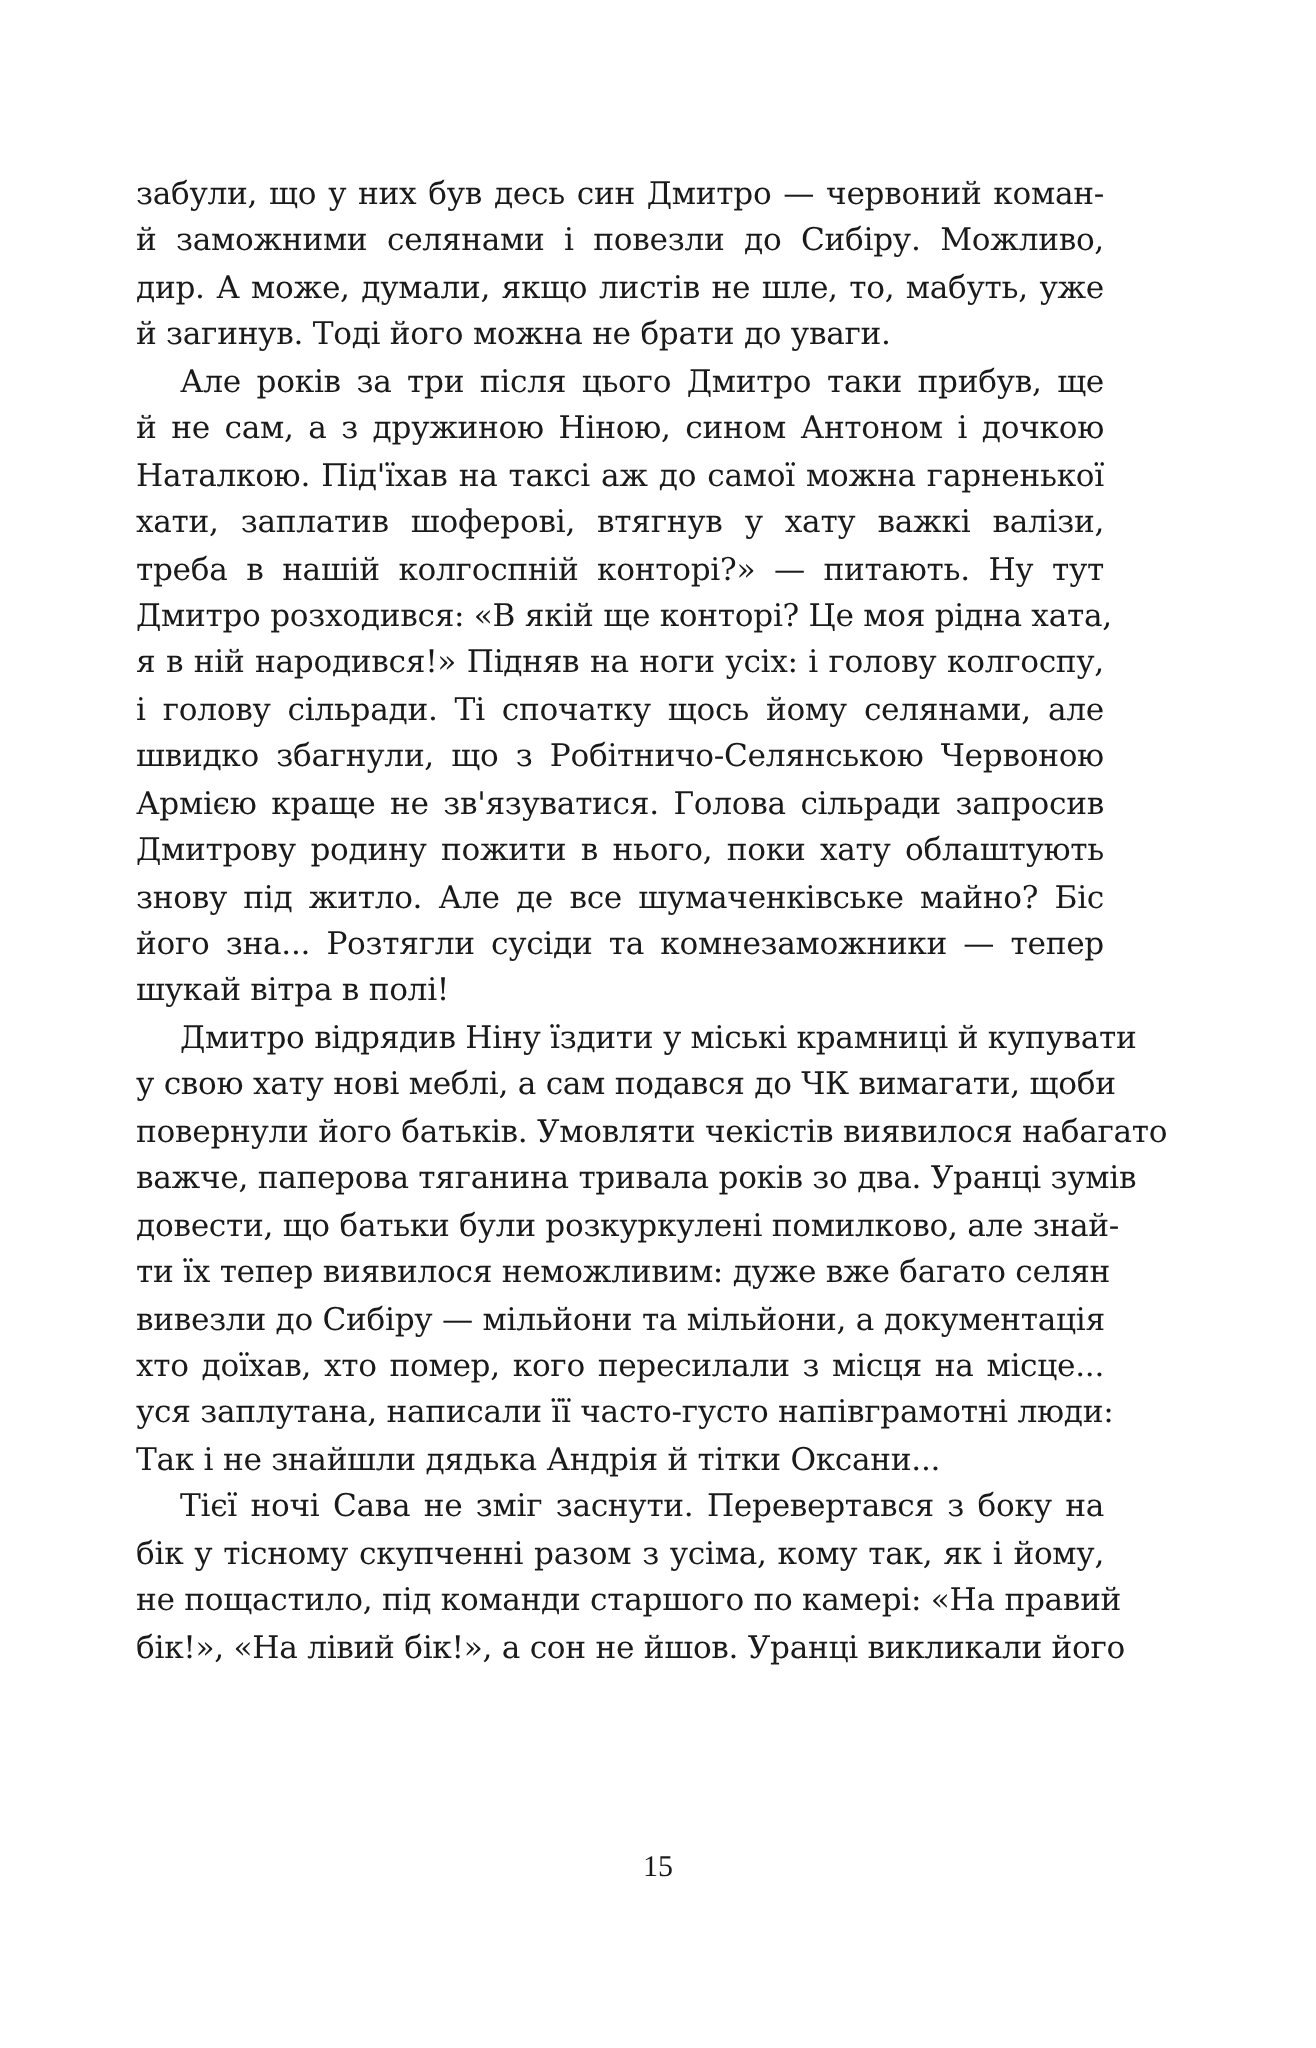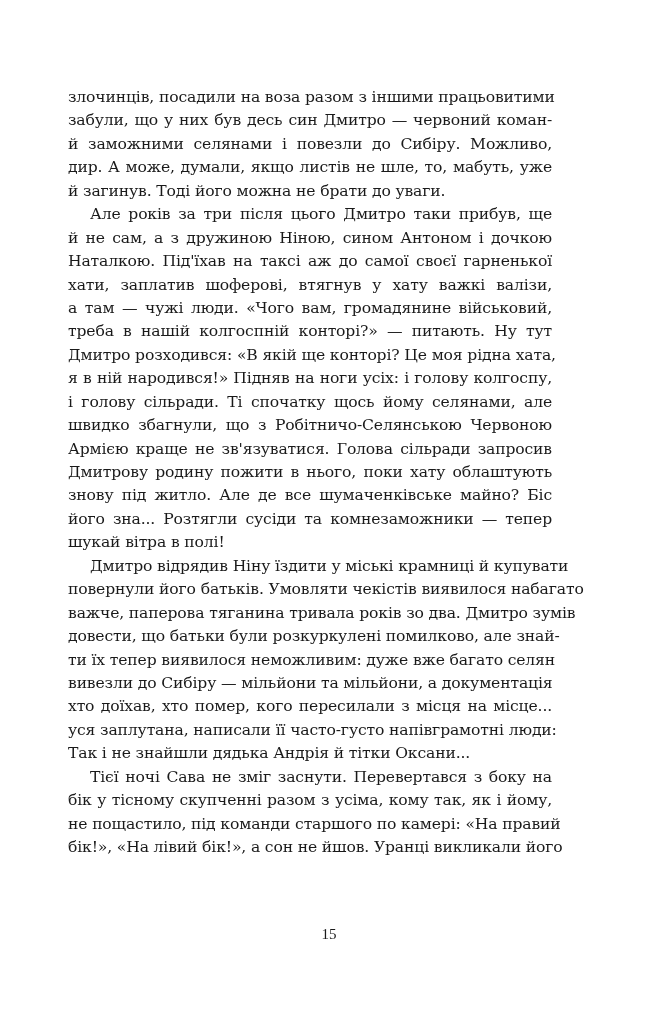--- a/index.html
+++ b/index.html
@@ -47,49 +47,48 @@
       font-family: "Liberation Serif", serif;
       color: #1a1a1a;
     }
   </style>
 </head>
 <body>
 
 <div class="page-text">
 
   <div>
-    <span class="line">злочинців, посадили на воза разом з іншими працьовитими</span>
     <span class="line">забули, що у них був десь син Дмитро — червоний коман-</span>
     <span class="line">й заможними селянами і повезли до Сибіру. Можливо,</span>
     <span class="line">дир. А може, думали, якщо листів не шле, то, мабуть, уже</span>
     <span class="line last">й загинув. Тоді його можна не брати до уваги.</span>
   </div>
 
   <div>
     <span class="line indent">Але років за три після цього Дмитро таки прибув, ще</span>
     <span class="line">й не сам, а з дружиною Ніною, сином Антоном і дочкою</span>
-    <span class="line">Наталкою. Під'їхав на таксі аж до самої своєї гарненької</span>
+    <span class="line">Наталкою. Під'їхав на таксі аж до самої можна гарненької</span>
     <span class="line">хати, заплатив шоферові, втягнув у хату важкі валізи,</span>
-    <span class="line">а там — чужі люди. «Чого вам, громадянине військовий,</span>
     <span class="line">треба в нашій колгоспній конторі?» — питають. Ну тут</span>
     <span class="line">Дмитро розходився: «В якій ще конторі? Це моя рідна хата,</span>
     <span class="line">я в ній народився!» Підняв на ноги усіх: і голову колгоспу,</span>
     <span class="line">і голову сільради. Ті спочатку щось йому селянами, але</span>
     <span class="line">швидко збагнули, що з Робітничо-Селянською Червоною</span>
     <span class="line">Армією краще не зв'язуватися. Голова сільради запросив</span>
     <span class="line">Дмитрову родину пожити в нього, поки хату облаштують</span>
     <span class="line">знову під житло. Але де все шумаченківське майно? Біс</span>
     <span class="line">його зна... Розтягли сусіди та комнезаможники — тепер</span>
     <span class="line last">шукай вітра в полі!</span>
   </div>
 
   <div>
     <span class="line indent">Дмитро відрядив Ніну їздити у міські крамниці й купувати</span>
+    <span class="line">у свою хату нові меблі, а сам подався до ЧК вимагати, щоби</span>
     <span class="line">повернули його батьків. Умовляти чекістів виявилося набагато</span>
-    <span class="line">важче, паперова тяганина тривала років зо два. Дмитро зумів</span>
+    <span class="line">важче, паперова тяганина тривала років зо два. Уранці зумів</span>
     <span class="line">довести, що батьки були розкуркулені помилково, але знай-</span>
     <span class="line">ти їх тепер виявилося неможливим: дуже вже багато селян</span>
     <span class="line">вивезли до Сибіру — мільйони та мільйони, а документація</span>
     <span class="line">хто доїхав, хто помер, кого пересилали з місця на місце...</span>
     <span class="line">уся заплутана, написали її часто-густо напівграмотні люди:</span>
     <span class="line last">Так і не знайшли дядька Андрія й тітки Оксани...</span>
   </div>
 
   <div>
     <span class="line indent">Тієї ночі Сава не зміг заснути. Перевертався з боку на</span>

